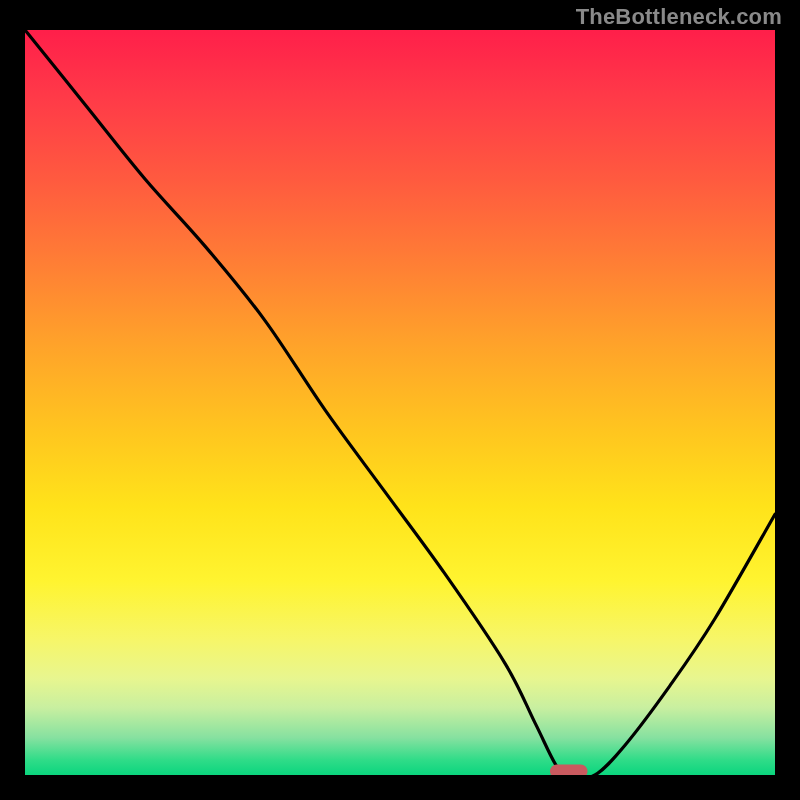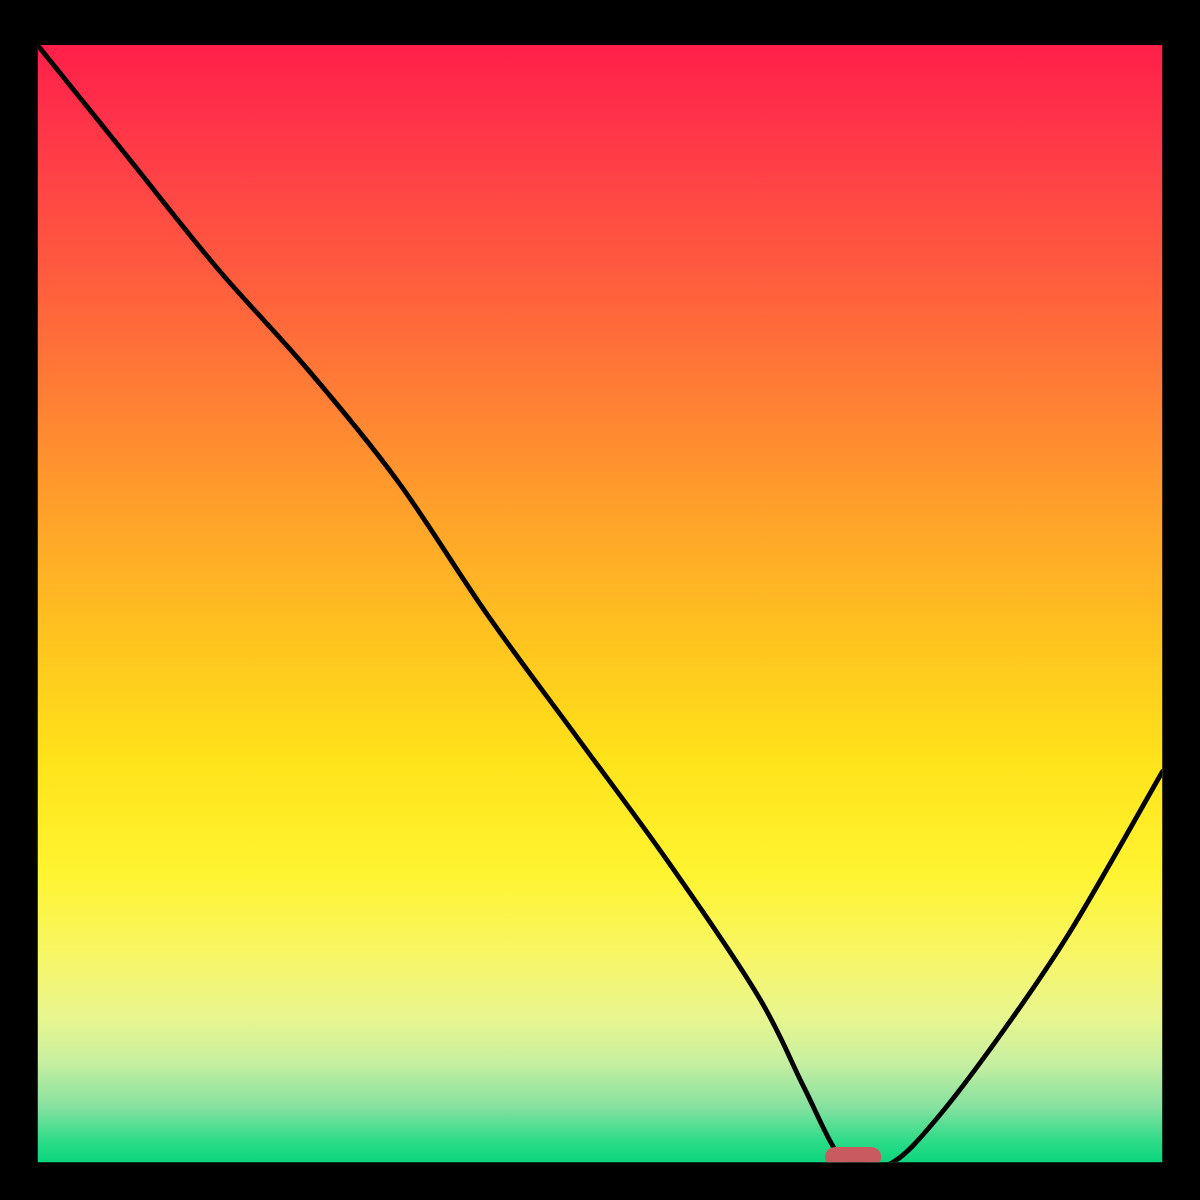--- a/index.html
+++ b/index.html
@@ -70,20 +70,21 @@
   .optimum-marker {
     fill: #c95a5f;
     stroke: none;
   }
 </style>
 </head>
 <body>
 
 <div class="frame">
 
+  <div class="watermark">TheBottleneck.com</div>
 
   <div class="plot">
     <div class="gradient"></div>
 
     <svg class="curve" viewBox="0 0 750 745" preserveAspectRatio="none">
       <path d="M 0.0 0.0 C 10.0 12.4, 40.0 49.7, 60.0 74.5 C 80.0 99.3, 100.0 125.4, 120.0 149.0 C 140.0 172.6, 160.0 192.5, 180.0 216.1 C 200.0 239.6, 220.0 263.2, 240.0 290.6 C 260.0 317.9, 280.0 351.4, 300.0 379.9 C 320.0 408.5, 340.0 434.6, 360.0 461.9 C 380.0 489.2, 400.0 515.3, 420.0 543.9 C 440.0 572.4, 465.0 608.4, 480.0 633.3 C 495.0 658.1, 501.3 675.5, 510.0 692.9 C 518.8 710.2, 526.3 728.9, 532.5 737.5 C 538.8 746.2, 541.3 743.8, 547.5 745.0 C 553.8 746.2, 561.3 750.0, 570.0 745.0 C 578.8 740.0, 587.5 730.1, 600.0 715.2 C 612.5 700.3, 630.0 676.7, 645.0 655.6 C 660.0 634.5, 672.5 617.1, 690.0 588.5 C 707.5 560.0, 740.0 501.6, 750.0 484.3"></path>
       <rect class="optimum-marker" x="525.0" y="734.6" width="37.5" height="13.4" rx="6.7" ry="6.7"></rect>
     </svg>
   </div>
 

